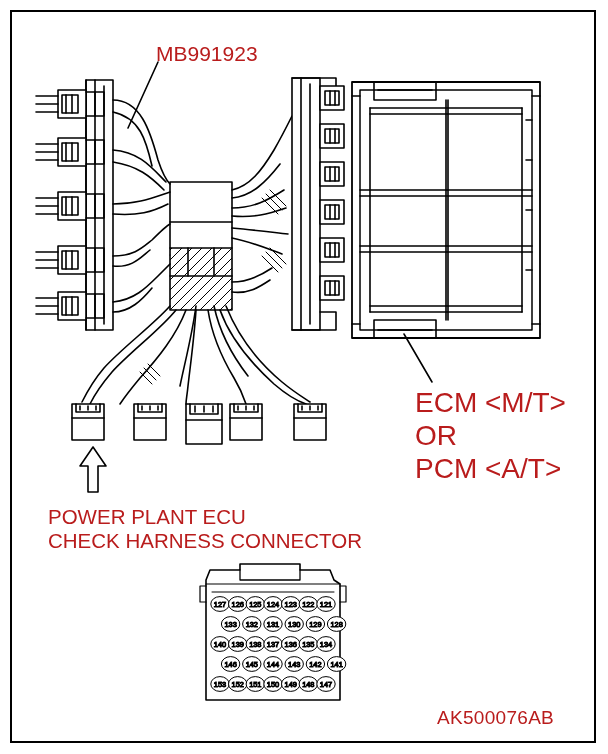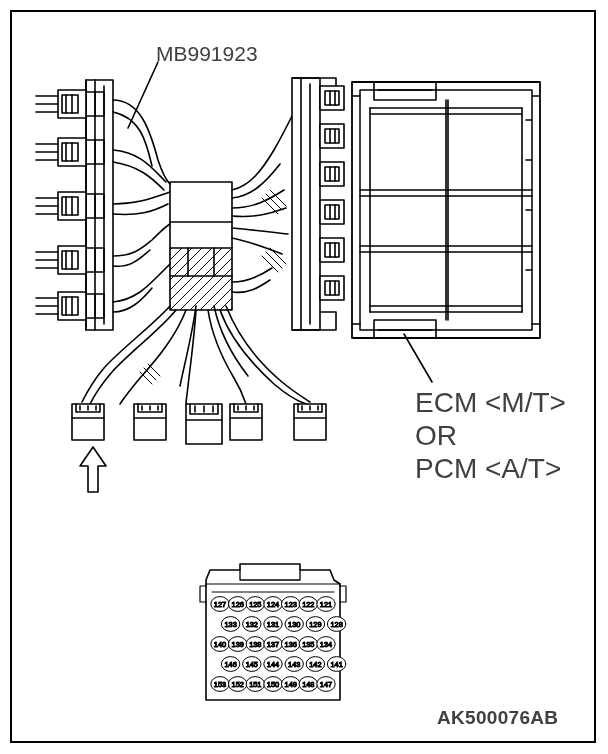--- a/index.html
+++ b/index.html
@@ -28,21 +28,21 @@
   }
   .svg-layer {
     position: absolute;
     left: 0;
     top: 0;
     width: 608px;
     height: 754px;
   }
   .lbl {
     position: absolute;
-    color: #404040;
+    color: #b91c1c;
     white-space: pre;
     line-height: 1.18;
   }
   #label-mb {
     left: 156px;
     top: 42px;
     font-size: 21px;
   }
   #label-ecm {
     left: 415px;
@@ -51,21 +51,21 @@
   }
   #label-ecu {
     left: 48px;
     top: 505px;
     font-size: 20.5px;
   }
   #label-code {
     left: 437px;
     top: 707px;
     font-size: 19px;
-    font-weight: bold;
+    font-weight: normal;
     letter-spacing: 0.3px;
   }
   .pin-txt {
     font-family: "Liberation Sans", sans-serif;
     font-size: 7.4px;
     fill: #000;
   }
 </style>
 </head>
 <body>
@@ -373,15 +373,17 @@
         <text x="308.3" y="686.7" text-anchor="middle" class="pin-txt">148</text>
         <ellipse cx="326.0" cy="684" rx="9.2" ry="7.4" fill="#fff" stroke="#000" stroke-width="1.0"></ellipse>
         <text x="326.0" y="686.7" text-anchor="middle" class="pin-txt">147</text>
       </g>
   </svg>
 
   <div class="lbl" id="label-mb">MB991923</div>
   <div class="lbl" id="label-ecm">ECM &lt;M/T&gt;
 OR
 PCM &lt;A/T&gt;</div>
+  <div class="lbl" id="label-ecu">POWER PLANT ECU
+CHECK HARNESS CONNECTOR</div>
   <div class="lbl" id="label-code">AK500076AB</div>
 
 </div>
 
 </body></html>

